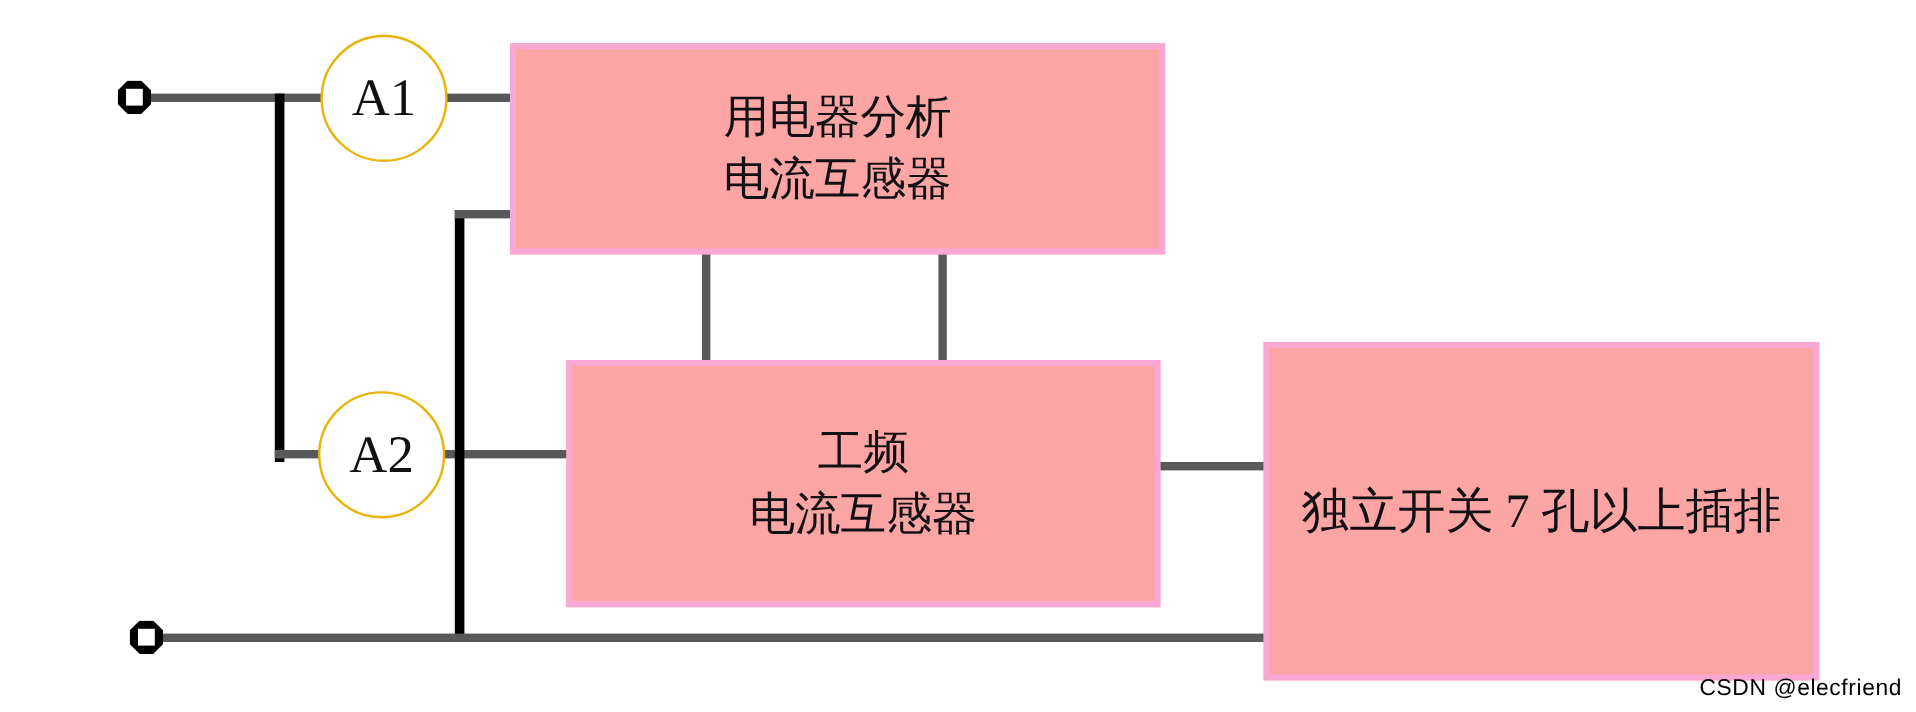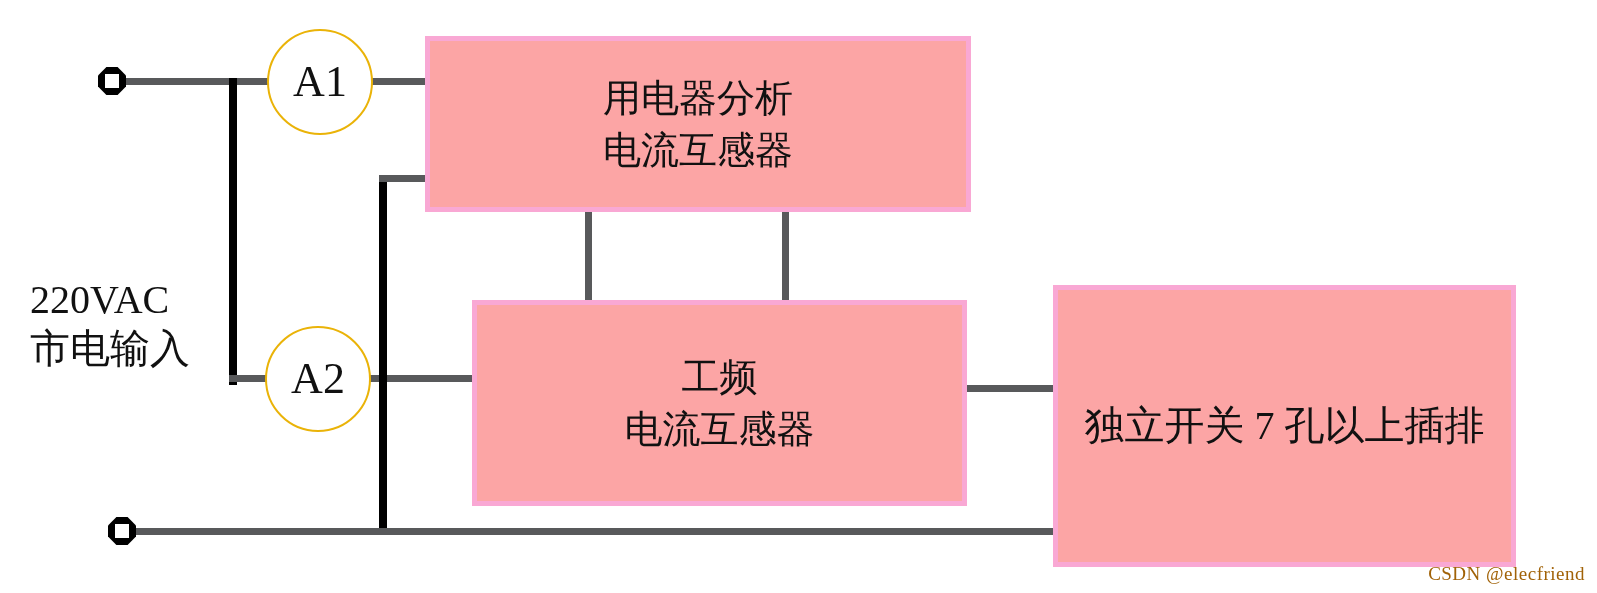--- a/index.html
+++ b/index.html
@@ -97,23 +97,23 @@
     line-height: 1.22;
     color: #111111;
     white-space: nowrap;
   }
 
   
   .watermark {
     position: absolute;
     right: 12px;
     bottom: 8px;
-    font-family: Liberation Serif, serif;
+    font-family: Liberation Sans, sans-serif;
     font-size: 19px;
-    color: #a16207;
+    color: #000000;
     letter-spacing: 0.5px;
     z-index: 10;
     user-select: none;
   }
 </style>
 </head>
 <body>
 
 <div id="diagram-root">
 
@@ -134,24 +134,20 @@
   <div class="wire-v" style="left:585px; top:206px; height:100px;"></div>
   <div class="wire-v" style="left:782px; top:206px; height:100px;"></div>
 
   <div class="wire-h" style="left:962px; top:385px; width:96px;"></div>
 
   <div class="wire-h" style="left:128px; top:528px; width:932px;"></div>
 
   <div class="terminal" style="left:98px; top:67px;"></div>
   <div class="terminal" style="left:108px; top:517px;"></div>
 
-  <div class="source-label" style="left:30px; top:276px;">
-    <div class="source-line">220VAC</div>
-    <div class="source-line">市电输入</div>
-  </div>
 
   <div class="meter" style="left:267px; top:29px;">
     <span class="meter-label">A1</span>
   </div>
 
   <div class="meter" style="left:265px; top:326px;">
     <span class="meter-label">A2</span>
   </div>
 
   <div class="block" style="left:425px; top:36px; width:546px; height:176px;">

